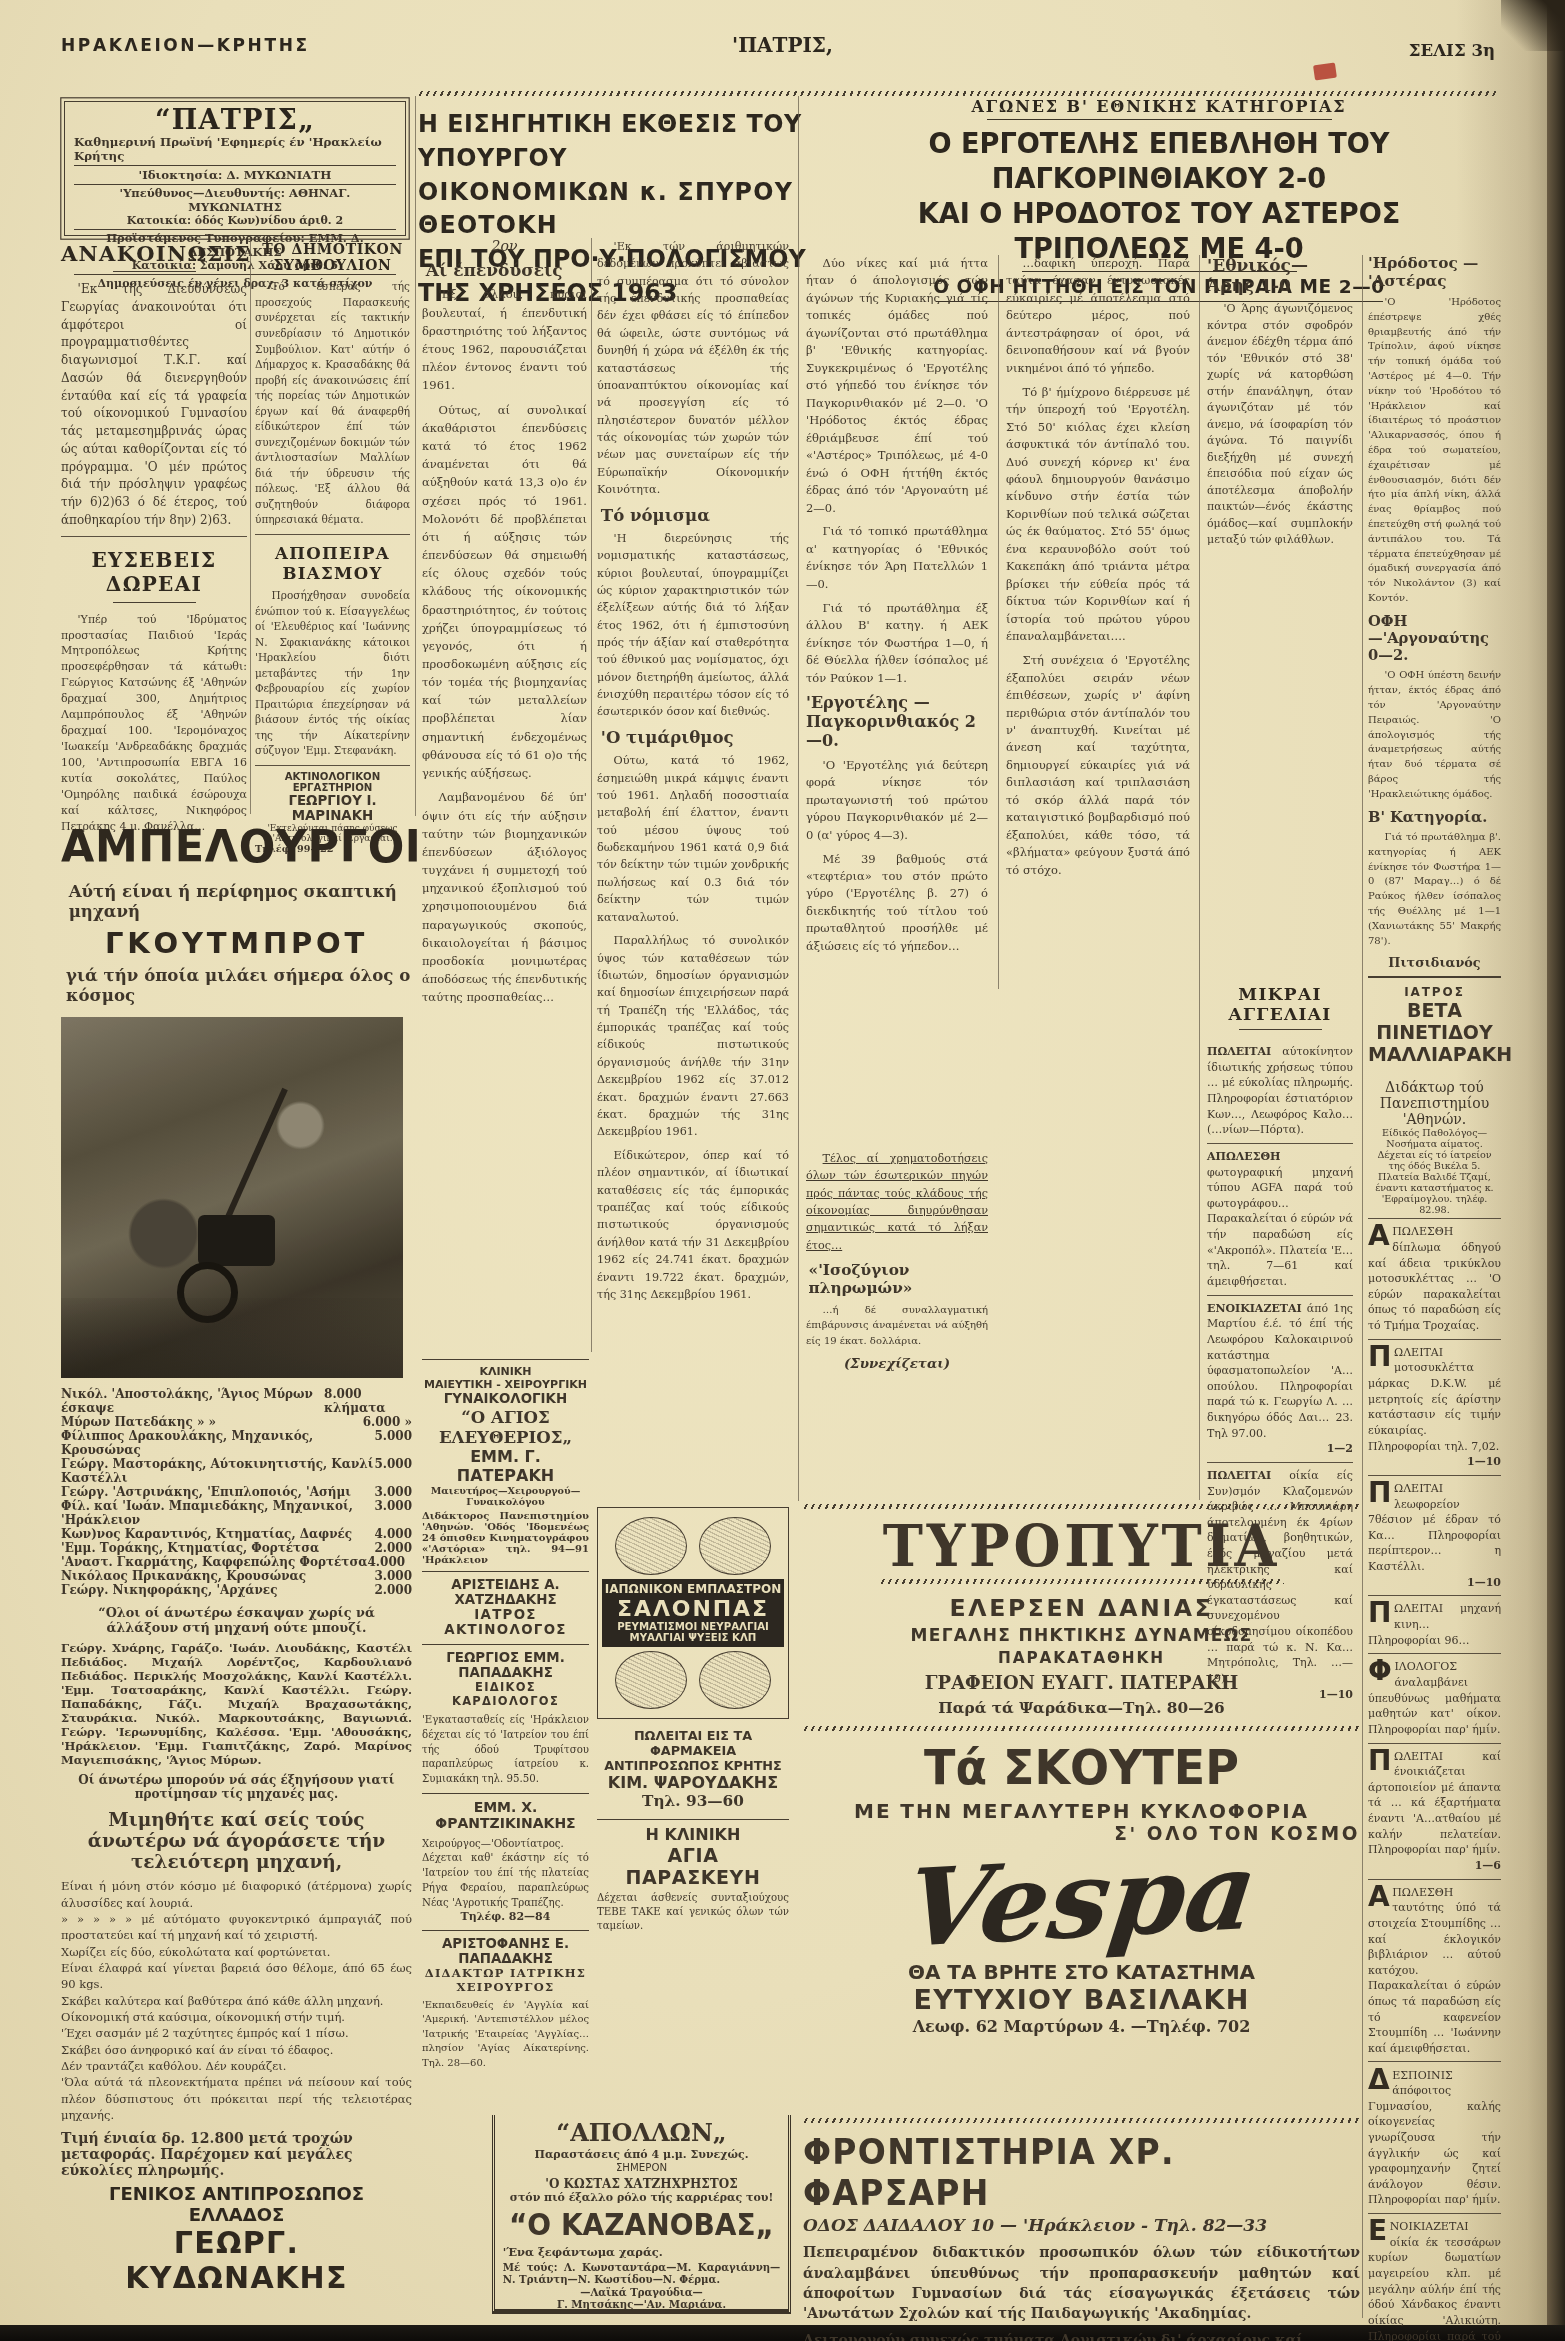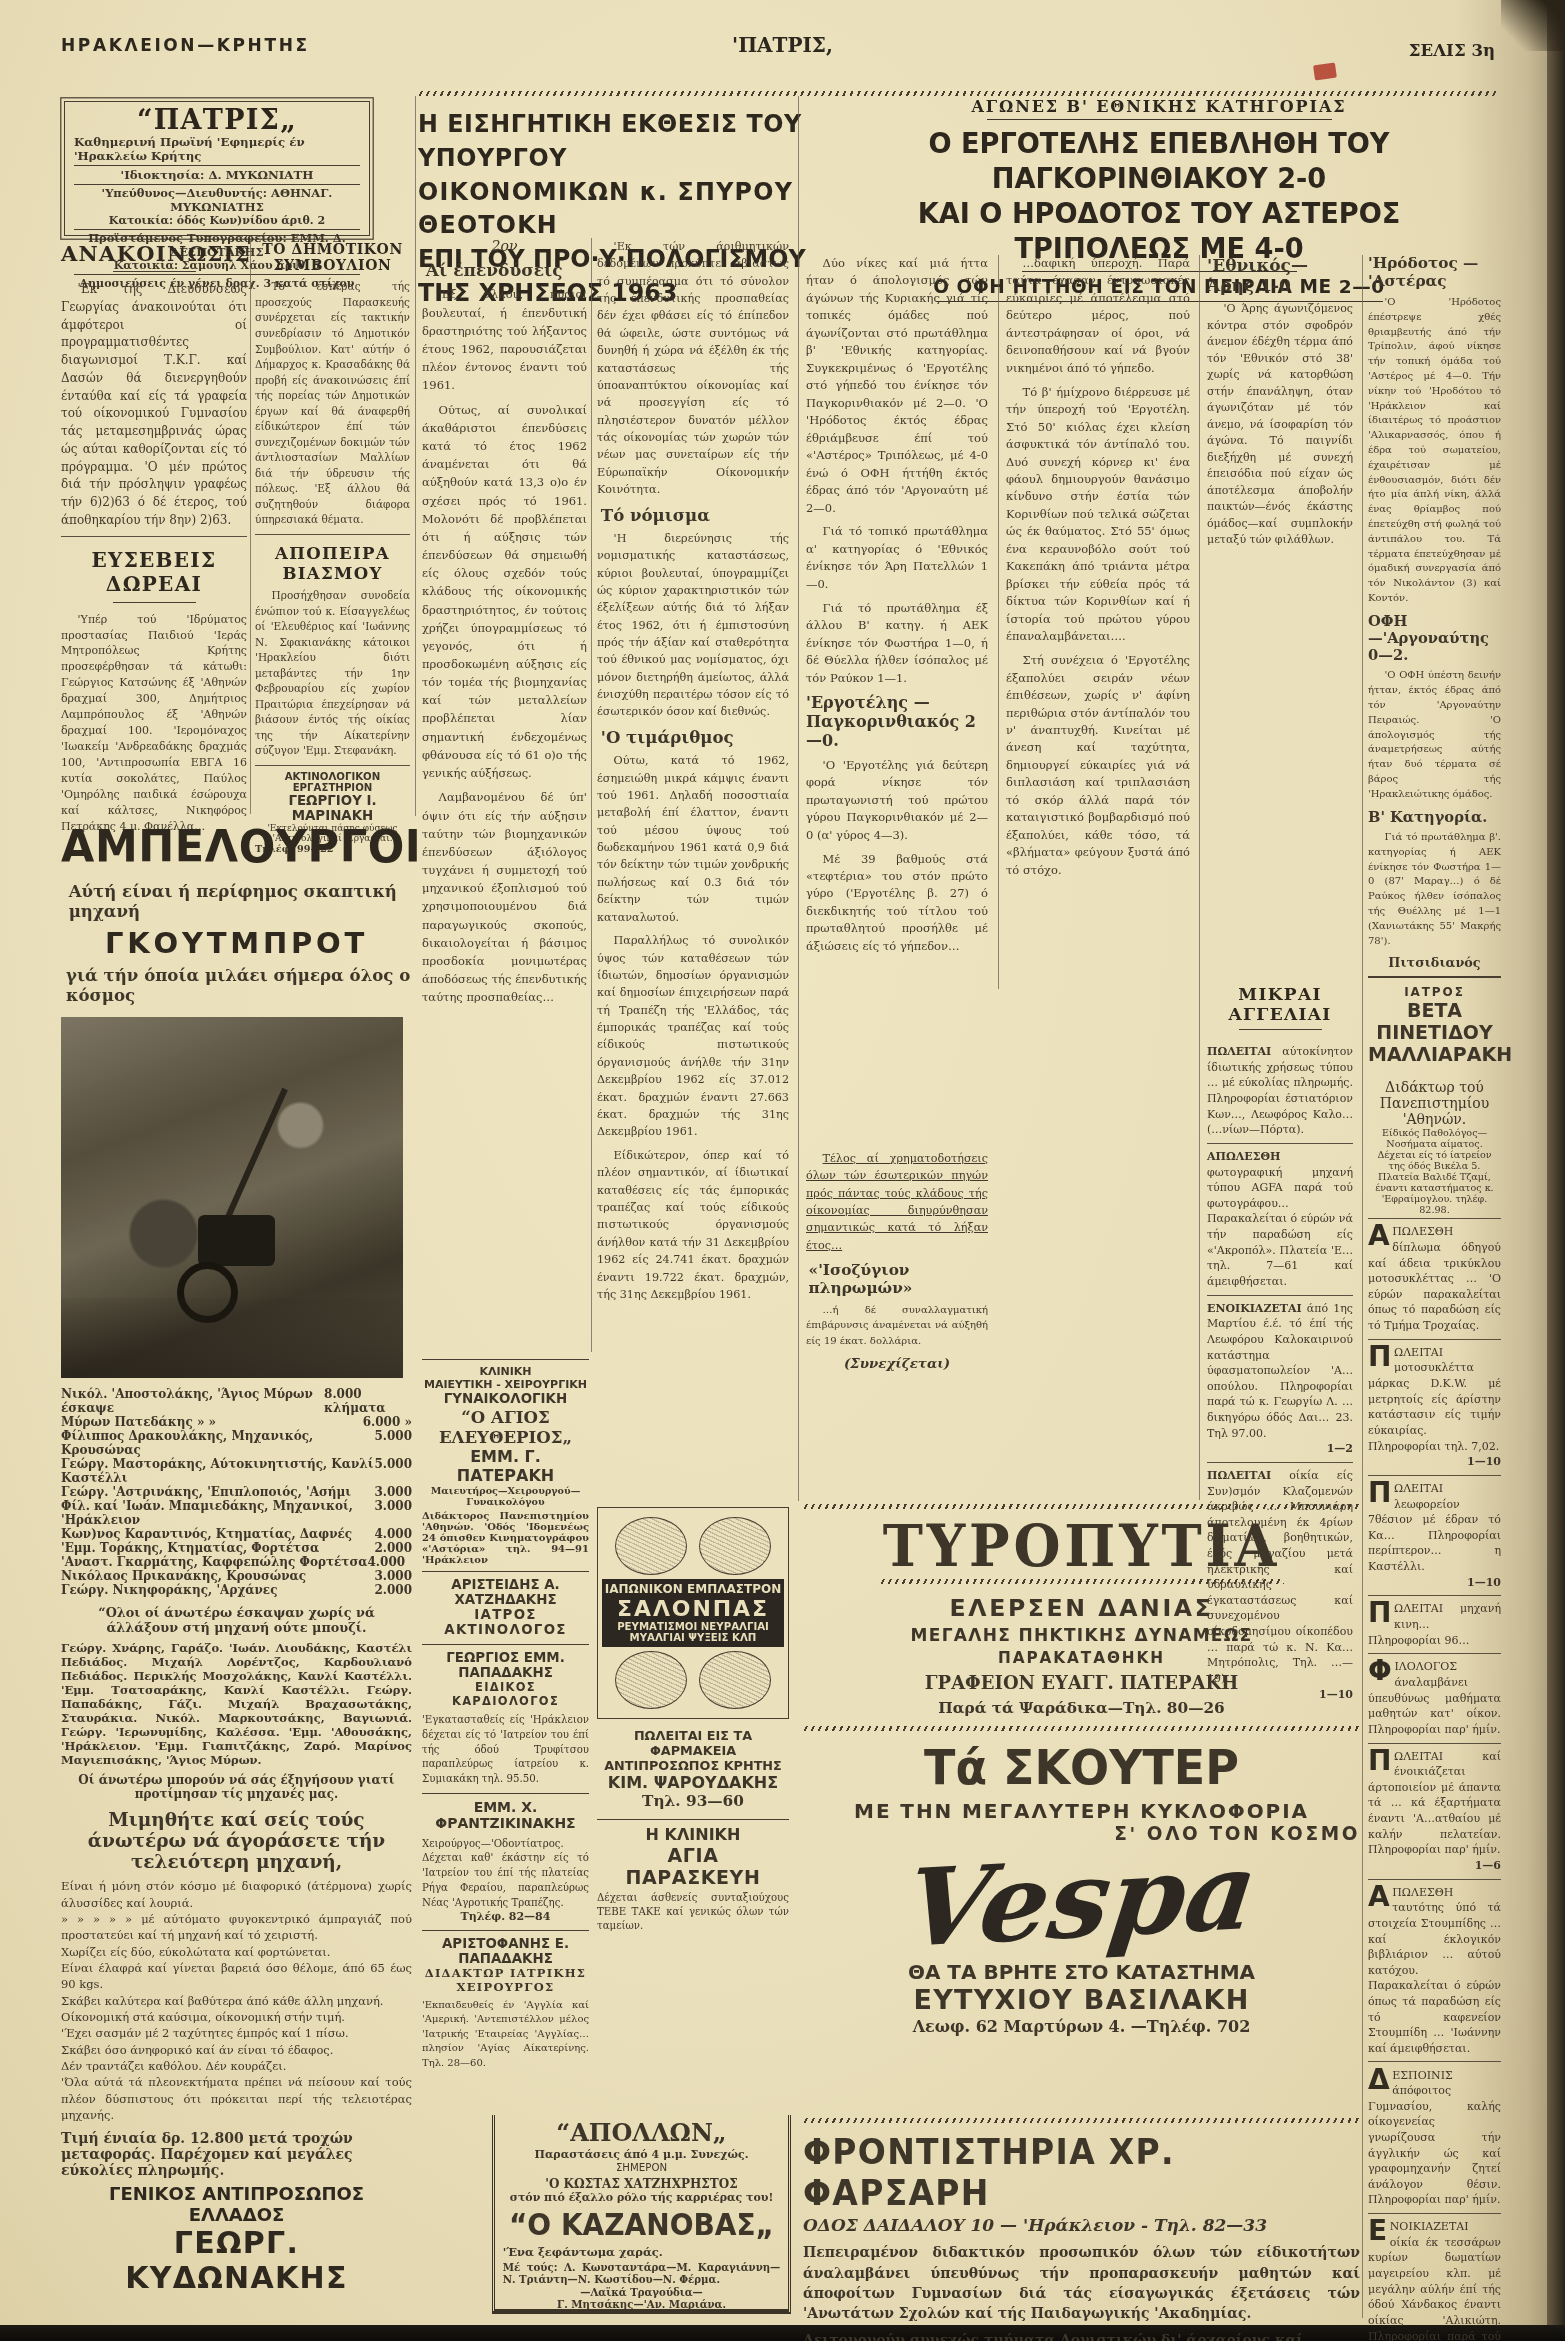--- a/index.html
+++ b/index.html
@@ -44,21 +44,21 @@
   <div class="abs blackbar" style="left:0;top:2325px;width:1565px;height:17px;"></div>
   <div class="abs" style="left:1501px;top:0;width:65px;height:51px;background:linear-gradient(225deg,#2a2318 20%,rgba(42,35,24,0) 80%);"></div>
   <div class="abs" style="left:1314px;top:64px;width:22px;height:15.3px;background:#b23a2c;opacity:.85;transform:rotate(-8deg);border-radius:1.9px;"></div>
 
   <div class="abs" style="left:61px;top:35px;width:383px;font:bold 17px 'DejaVu Sans',sans-serif;letter-spacing:2.6px;color:#2d271e;">ΗΡΑΚΛΕΙΟΝ—ΚΡΗΤΗΣ</div>
   <div class="abs center" style="left:677px;top:33px;width:211px;font:bold 20px 'DejaVu Serif',serif;color:#2d271e;">'ΠΑΤΡΙΣ,</div>
   <div class="abs" style="left:1367px;top:40px;width:128px;font:bold 16.6px 'DejaVu Serif',serif;color:#2d271e;text-align:right;">ΣΕΛΙΣ  3η</div>
 
   <div class="wavy" style="left:418px;top:91px;width:1079px;"></div>
 
-  <div class="abs zz-box" style="left:64px;top:101px;width:306px;height:135px;padding:3.8px 9px;box-sizing:border-box;">
+  <div class="abs zz-box" style="left:64px;top:101px;width:342px;height:135px;padding:3.8px 9px;box-sizing:border-box;">
     <div class="center" style="font:bold 27px 'DejaVu Serif',serif;color:#2b251c;letter-spacing:1.3px;line-height:1.05;">“ΠΑΤΡΙΣ„</div>
     <div style="font:bold 11.8px 'DejaVu Serif',serif;border-bottom:1.3px solid #473e31;padding:1.3px 0 1.9px 0;">Καθημερινή Πρωϊνή 'Εφημερίς έν 'Ηρακλείω Κρήτης</div>
     <div class="center" style="font:bold 11.8px 'DejaVu Serif',serif;border-bottom:1.3px solid #473e31;padding:1.3px 0 1.9px 0;">'Ιδιοκτησία:  Δ. ΜΥΚΩΝΙΑΤΗ</div>
     <div class="center" style="font:bold 11.5px 'DejaVu Serif',serif;padding:1.3px 0 0 0;">'Υπεύθυνος—Διευθυντής:  ΑΘΗΝΑΓ. ΜΥΚΩΝΙΑΤΗΣ</div>
     <div class="center" style="font:bold 11px 'DejaVu Serif',serif;border-bottom:1.3px solid #473e31;padding:0 0 1.9px 0;">Κατοικία: όδός Κων)νίδου άριθ. 2</div>
     <div class="center" style="font:bold 11.5px 'DejaVu Serif',serif;padding:1.3px 0 0 0;">Προϊστάμενος Τυπογραφείου: ΕΜΜ. Δ. ΔΕΣΠΟΤΑΚΗΣ</div>
     <div class="center" style="font:bold 11px 'DejaVu Serif',serif;border-bottom:1.3px solid #473e31;padding:0 0 1.9px 0;">Κατοικία: Σαμουήλ Χάου άριθ. 5</div>
     <div class="center" style="font:bold 11px 'DejaVu Serif',serif;padding:1.9px 0 0 0;">Δημοσιεύσεις έν γένει δραχ. 3 κατά στίχον</div>
   </div>
 

